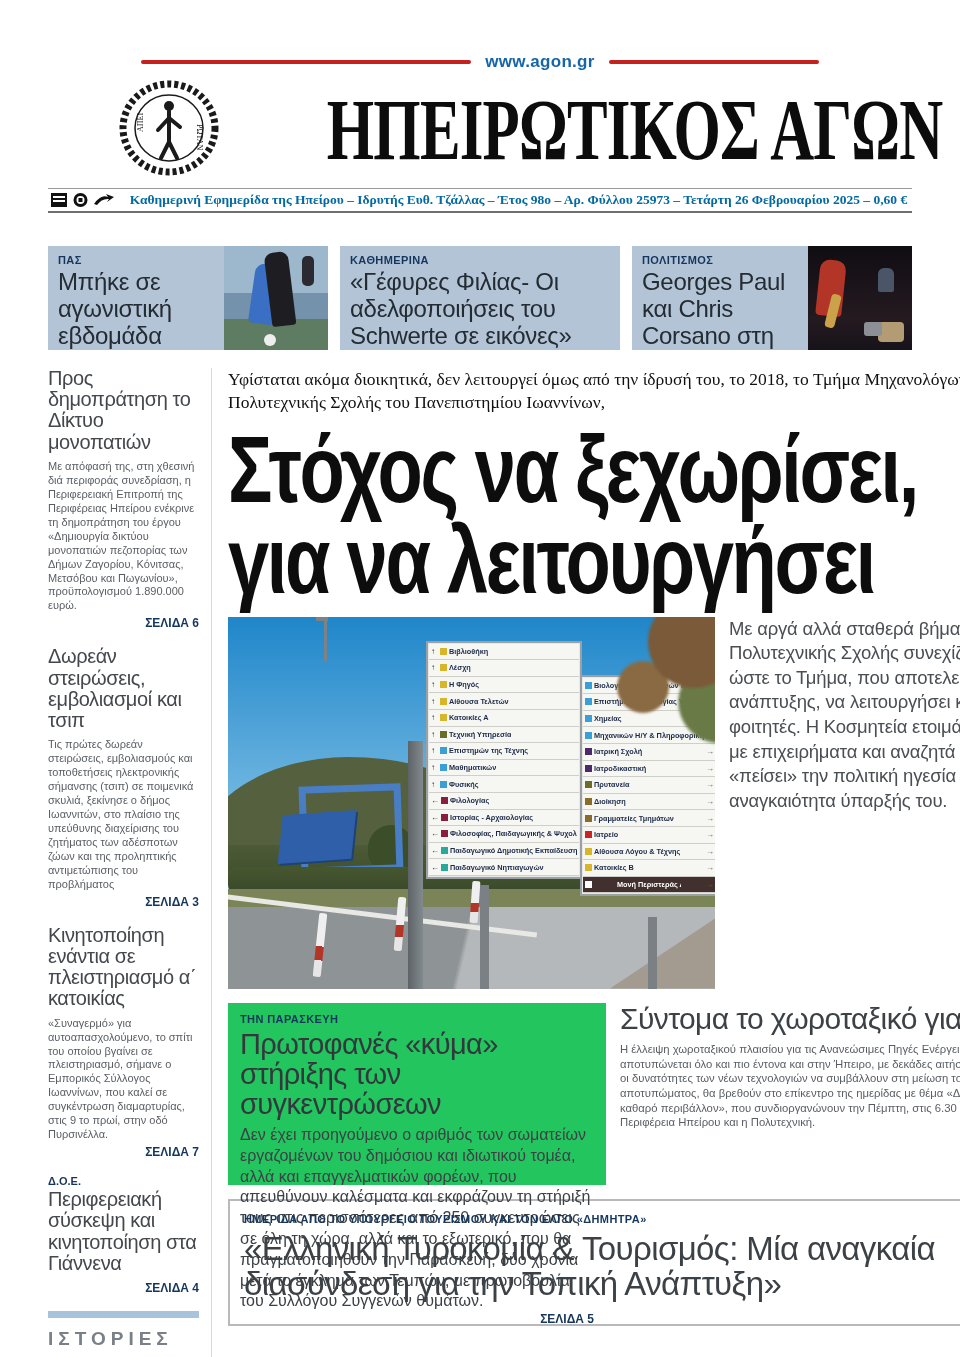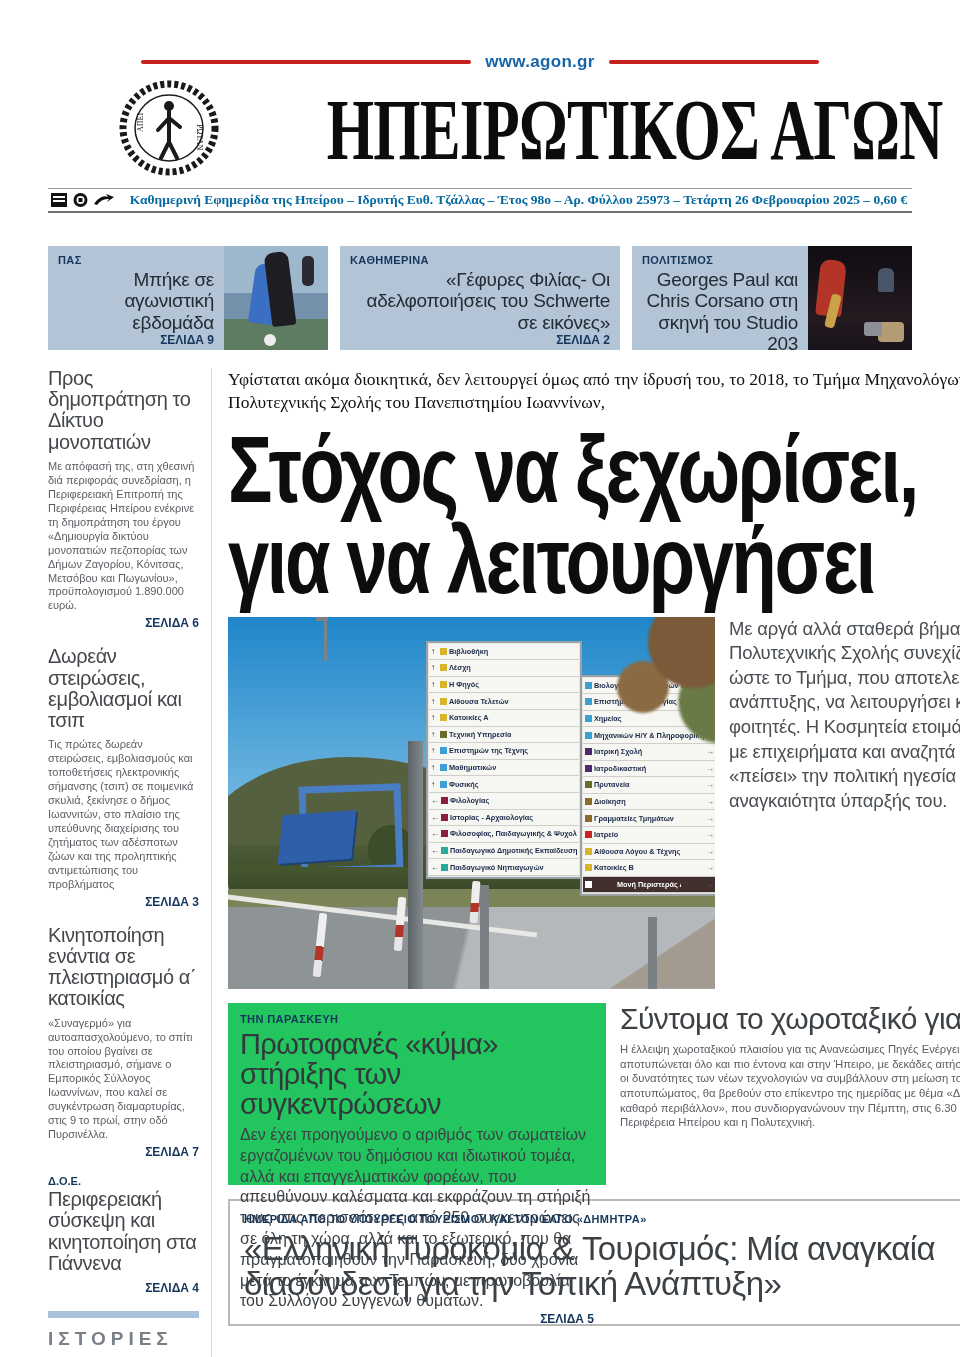--- a/index.html
+++ b/index.html
@@ -20,21 +20,21 @@
   .rule-thick{height:2px;background:#6f6f6f;}
   .tag-row{display:flex;align-items:center;gap:10px;padding:3px 0 3px 2px;}
   .press-icons{display:flex;gap:4px;align-items:center;}
   .tagline{flex:1;text-align:center;font-family:"Liberation Serif",serif;font-weight:bold;
            font-size:13.5px;color:#0369a1;white-space:nowrap;}
   
   .top-boxes{display:flex;gap:12px;margin:18px 48px 0;}
   .tbox{flex:1;background:#b4c4d7;height:104px;display:flex;overflow:hidden;}
   .tbox .txt{flex:1;padding:8px 10px 6px;display:flex;flex-direction:column;}
   .kicker{font-size:11px;font-weight:bold;color:#15365c;letter-spacing:.4px;}
-  .tbox h3{margin:3px 0 0;font-size:19px;line-height:1.12;font-weight:400;color:#242c33;letter-spacing:-.3px;text-align:right;}
+  .tbox h3{margin:3px 0 0;font-size:24px;line-height:1.12;font-weight:400;color:#242c33;letter-spacing:-.3px;}
   .pageref{margin-top:auto;text-align:right;font-size:12px;font-weight:bold;color:#15365c;}
   .tbox .thumb{flex:0 0 104px;position:relative;overflow:hidden;}
   .thumb.football{background:linear-gradient(#9db7cd 0 45%,#7492ab 45% 70%,#5d7c62 70%);}
   .thumb.football .p1{position:absolute;left:28px;top:18px;width:26px;height:60px;background:#3a6fc4;border-radius:10px 10px 4px 4px;transform:rotate(8deg);}
   .thumb.football .p2{position:absolute;left:44px;top:6px;width:24px;height:74px;background:#1d1d22;border-radius:9px 9px 3px 3px;transform:rotate(-7deg);}
   .thumb.football .p3{position:absolute;left:78px;top:10px;width:12px;height:30px;background:#2a2a30;border-radius:5px;}
   .thumb.football .ball{position:absolute;left:40px;bottom:4px;width:12px;height:12px;background:#eee;border-radius:50%;}
   .thumb.concert{background:linear-gradient(#100d12,#241a20 70%,#17131a);}
   .thumb.concert .sax{position:absolute;left:10px;top:14px;width:26px;height:56px;background:#b23527;border-radius:10px 10px 4px 4px;transform:rotate(6deg);}
   .thumb.concert .horn{position:absolute;left:20px;top:48px;width:10px;height:34px;background:#caa24a;border-radius:4px;transform:rotate(14deg);}

